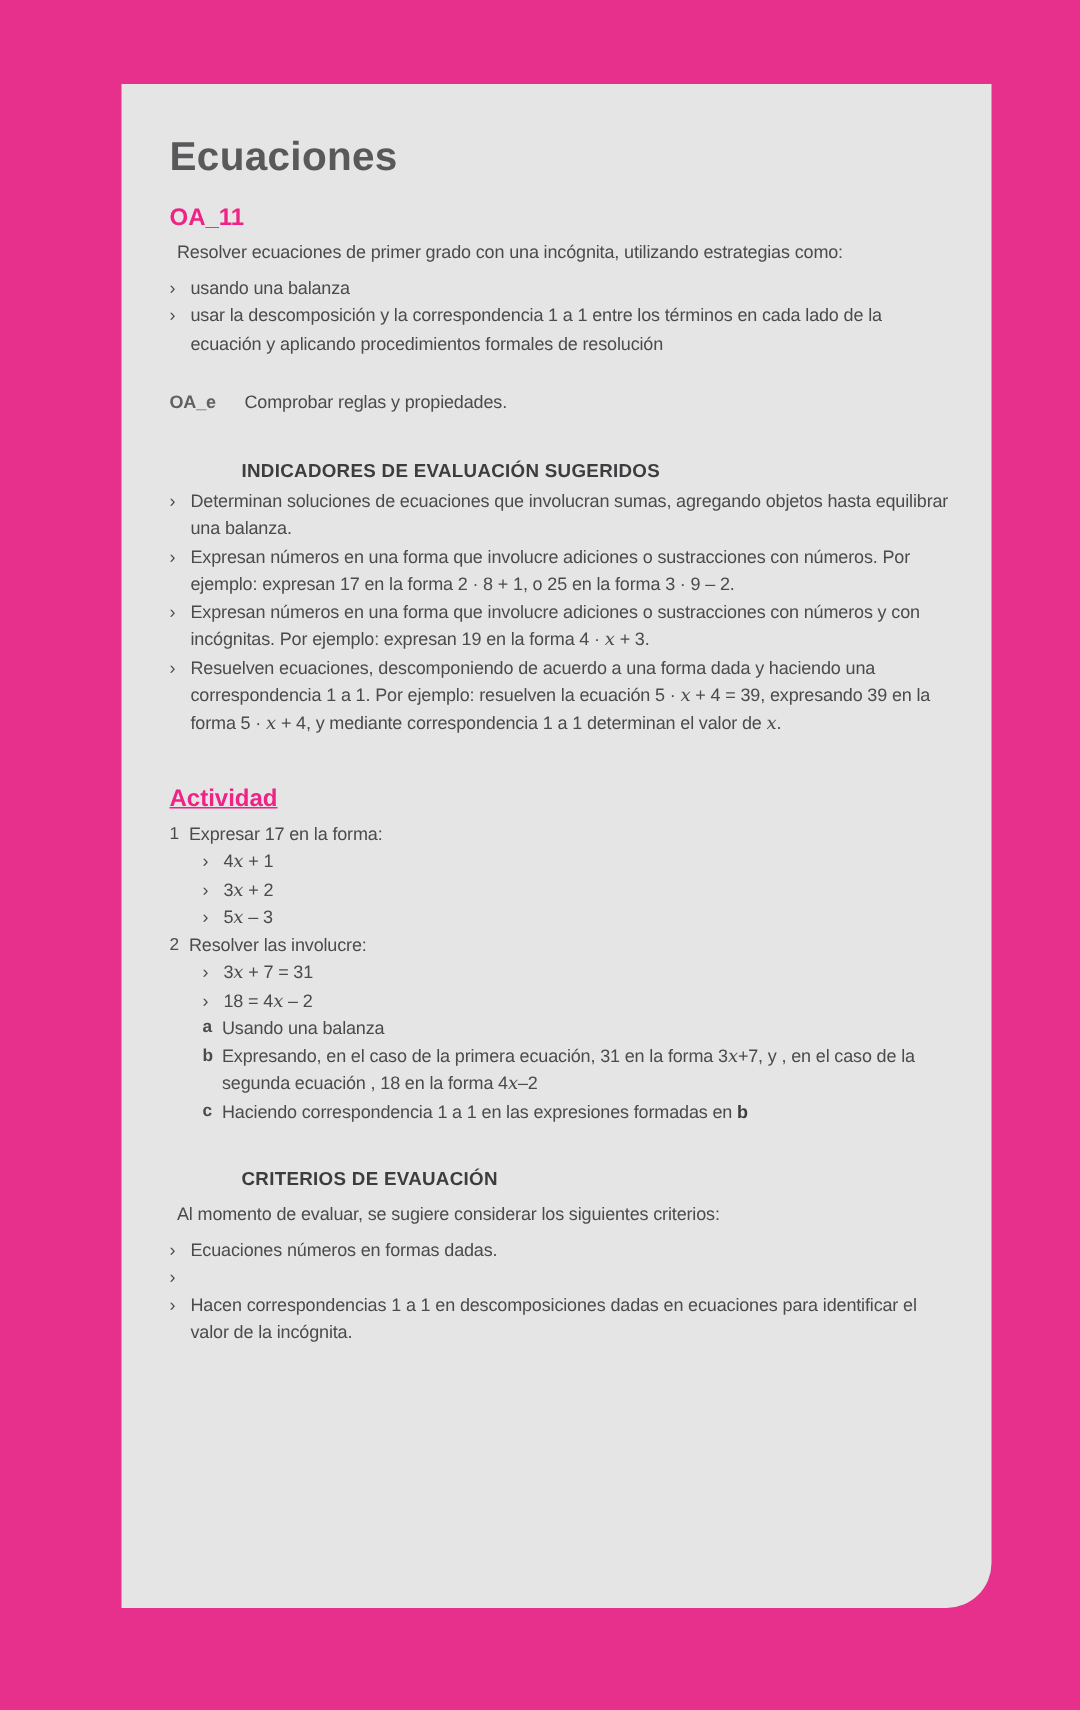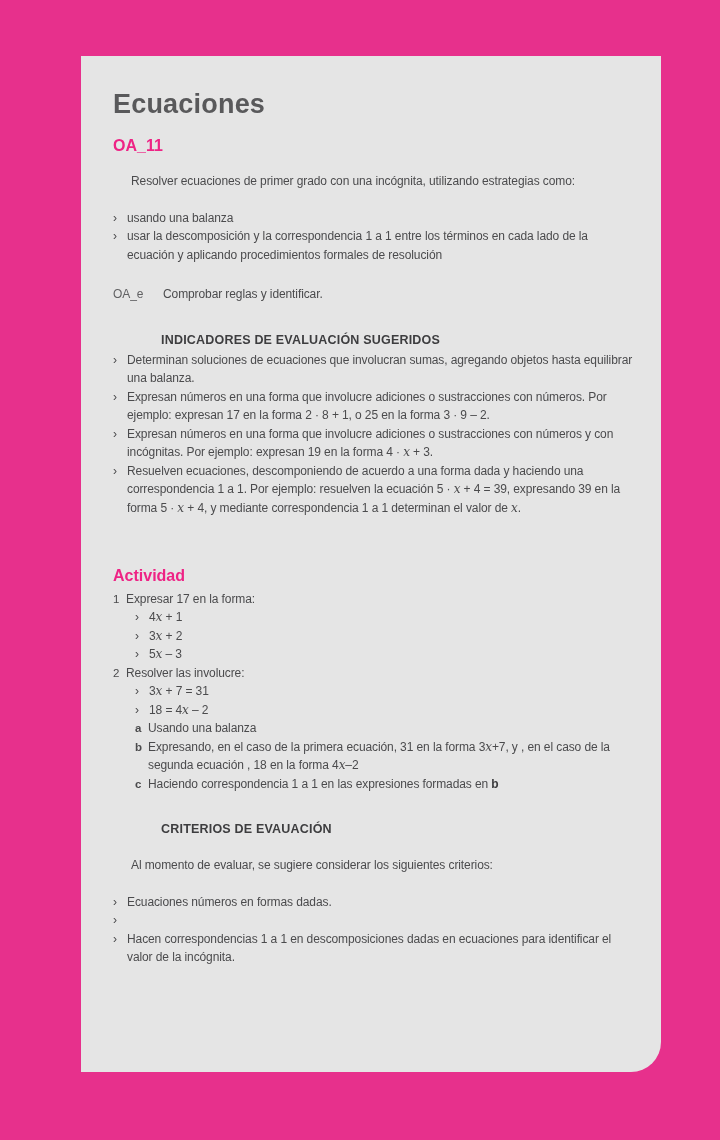--- a/index.html
+++ b/index.html
@@ -27,56 +27,56 @@
     color: #59595b;
     line-height: 1.1;
   }
   h2.accent {
     margin: 17px 0 5px 0;
     font-size: 16px;
     font-weight: bold;
     color: #ee2385;
     line-height: 1.1;
   }
-  h2.accent.activity-h { margin-top: 50px; }
+  h2.accent.activity-h { margin-top: 33px; text-decoration: underline; }
   h3.subhead {
     margin: 27px 0 2px 0;
     font-size: 12.5px;
     font-weight: bold;
     color: #3d3d3f;
     letter-spacing: 0.2px;
     line-height: 18px;
     padding-left: 48px;
   }
   h3.criteria-h { }
   .body-text, .b-item, .n-item {
     font-size: 12px;
     letter-spacing: -0.1px;
     line-height: 18.5px;
     color: #4b4b4d;
   }
-  p.body-text { margin: 18px; }
+  p.body-text { margin: 5px; }
   ul.blist, div.alist { margin: 0; padding: 0; list-style: none; }
   .b-item { display: flex; }
   .b-item .bm { width: 14px; flex: none; }
   .n-item { display: flex; }
   .n-item .nm { width: 13px; flex: none; font-size: 11.5px; }
   .n-item .lm { width: 13px; flex: none; font-weight: bold; font-size: 11.5px; }
   .sub { margin-left: 22px; }
   .oae-line {
     margin-top: 21px;
     font-size: 12px;
     letter-spacing: -0.1px;
     line-height: 18.5px;
     color: #4b4b4d;
   }
   .oae-label {
     display: inline-block;
     width: 50px;
-    font-weight: normal;
+    font-weight: bold;
     color: #616163;
   }
   .mx {
     font-family: "DejaVu Serif", serif;
     font-style: italic;
   }
   b { color: #3d3d3f; }
 </style>
 </head>
 <body>
@@ -91,21 +91,21 @@
     <li class="b-item">
       <span class="bm">›</span>
       <span>usando una balanza</span>
     </li>
     <li class="b-item">
       <span class="bm">›</span>
       <span>usar la descomposición y la correspondencia 1 a 1 entre los términos en cada lado de la ecuación y aplicando procedimientos formales de resolución</span>
     </li>
   </ul>
   <p class="oae-line">
-    <span class="oae-label">OA_e</span><span>Comprobar reglas y identificar.</span>
+    <span class="oae-label">OA_e</span><span>Comprobar reglas y propiedades.</span>
   </p>
 
   <h3 class="subhead">INDICADORES DE EVALUACIÓN SUGERIDOS</h3>
   <ul class="blist">
     <li class="b-item">
       <span class="bm">›</span>
       <span>Determinan soluciones de ecuaciones que involucran sumas, agregando objetos hasta equilibrar una balanza.</span>
     </li>
     <li class="b-item">
       <span class="bm">›</span>

